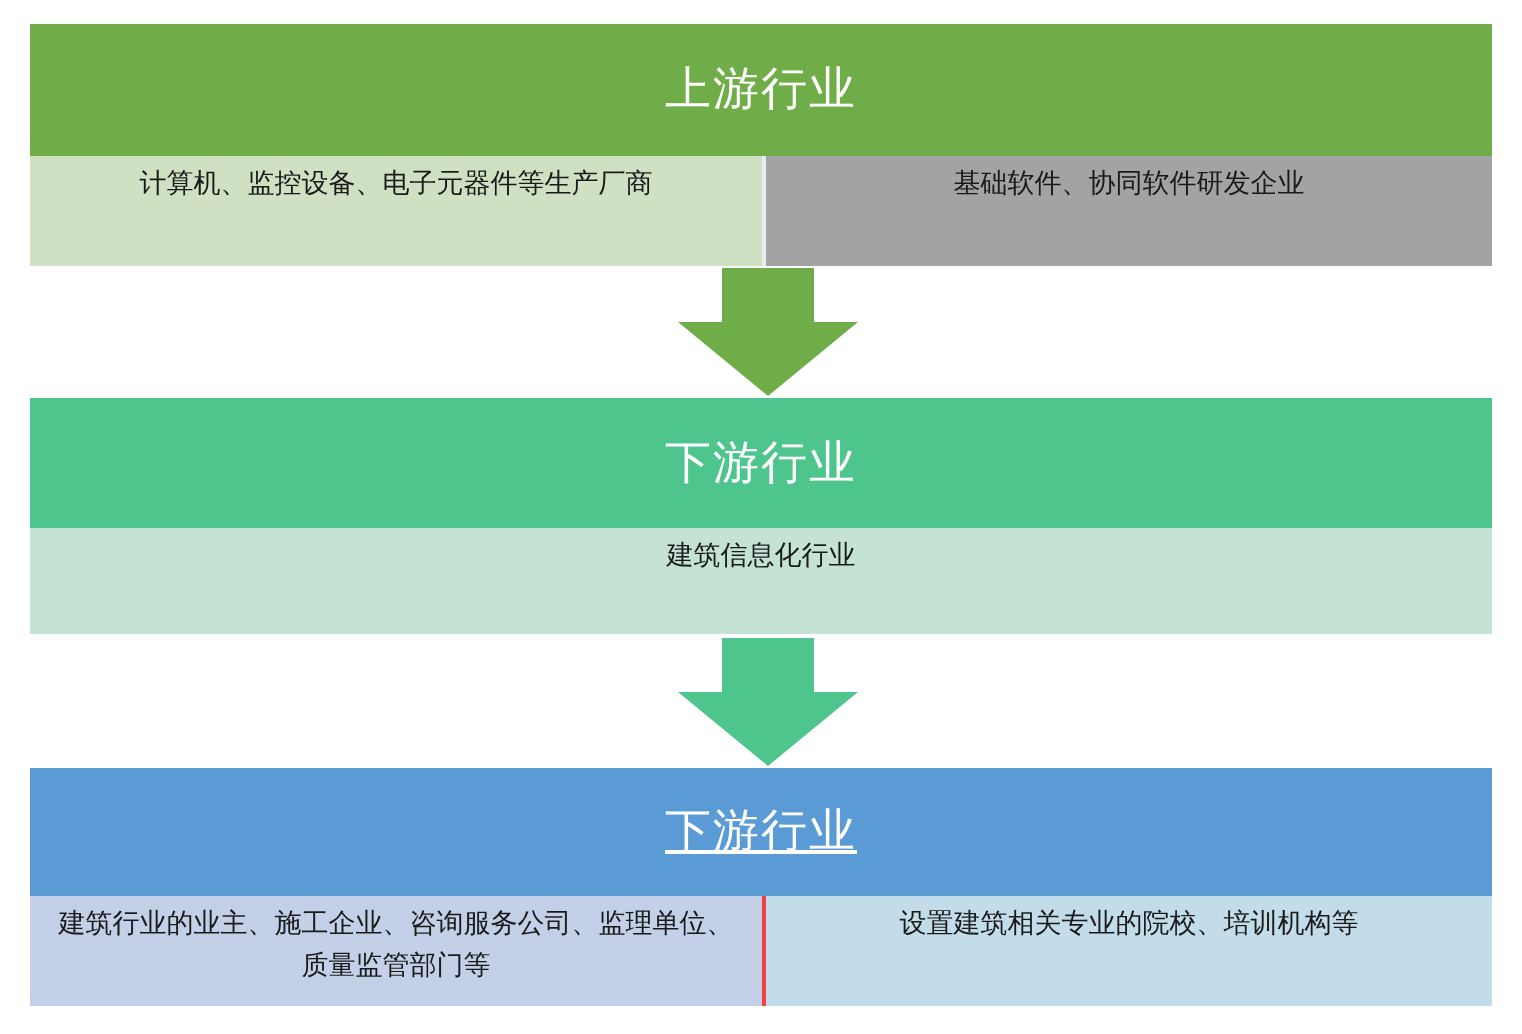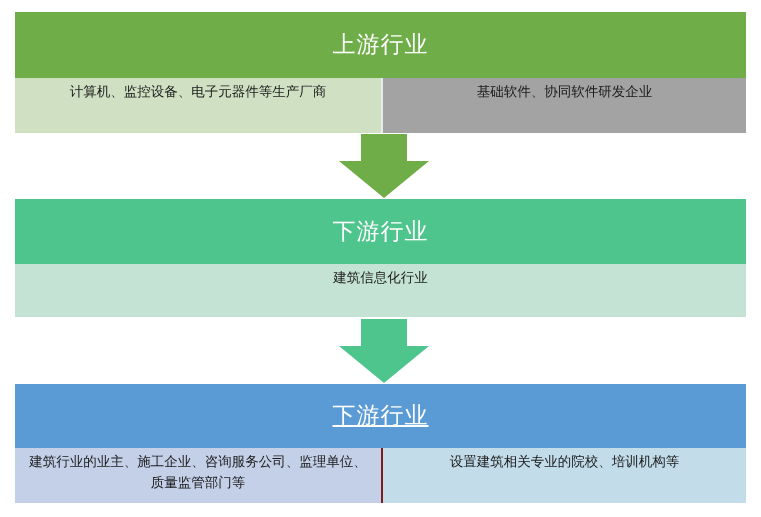--- a/index.html
+++ b/index.html
@@ -70,21 +70,21 @@
   
   #tier-midstream            { top: 199px; }
   #tier-midstream .tier-header { height: 65px; background: #4EC58C; }
   #tier-midstream .tier-body   { height: 53px; }
   #tier-midstream .cell-full   { width: 731px; background: #C4E3D4; }
 
   
   #tier-downstream            { top: 384px; }
   #tier-downstream .tier-header { height: 64px; background: #5B9BD5; text-decoration: underline; }
   #tier-downstream .tier-body   { height: 55px; }
-  #tier-downstream .cell-left   { width: 368px; background: #C3D0E8; border-right: 2px solid #7f1d1d; }
+  #tier-downstream .cell-left   { width: 368px; background: #C3D0E8; border-right: 2px solid #ef4444; }
   #tier-downstream .cell-right  { width: 363px; background: #C3DCEA; }
 
   
   .arrow {
     position: absolute;
     left: 339px;
     width: 90px;
     height: 64px;
   }
   #arrow-1 { top: 134px; }

